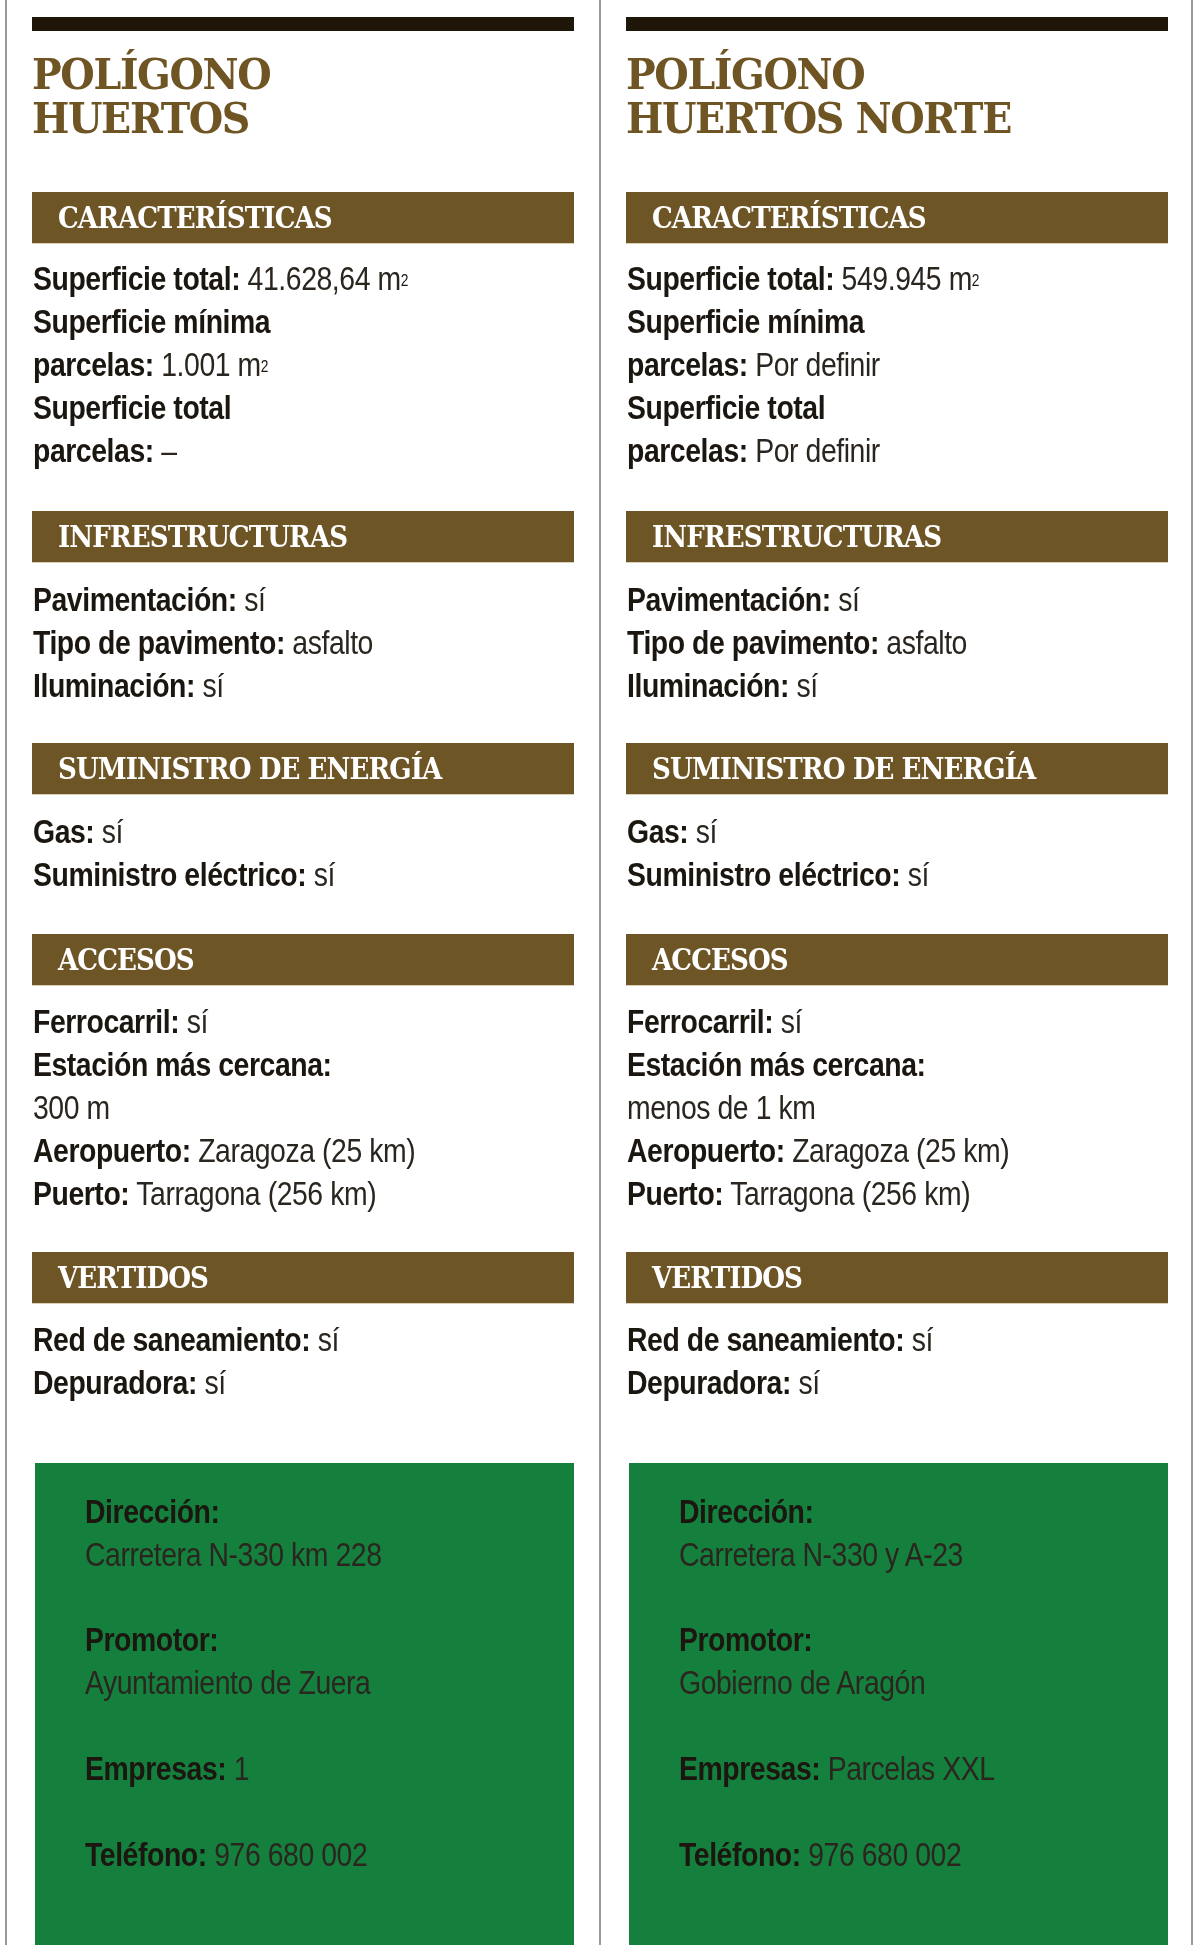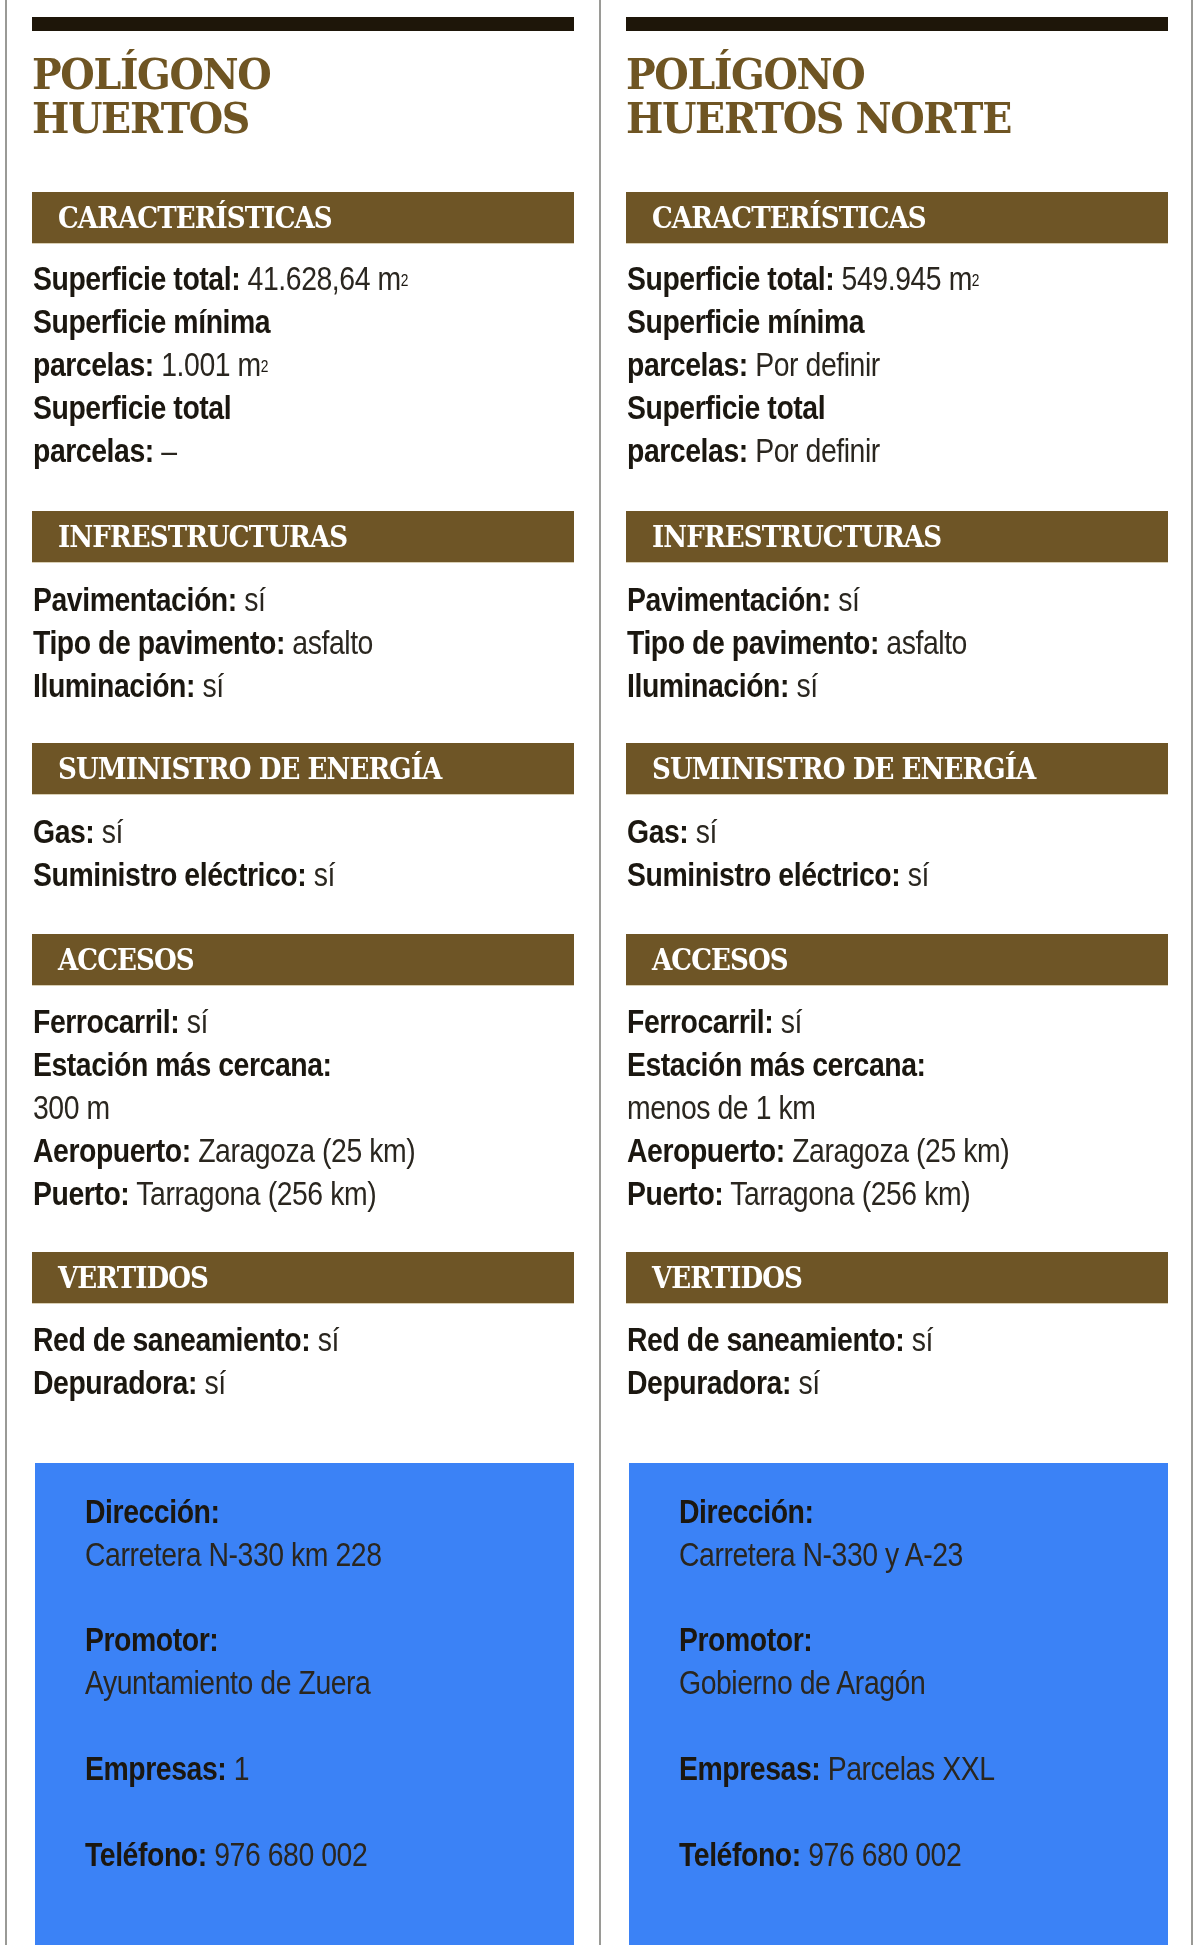--- a/index.html
+++ b/index.html
@@ -14,21 +14,21 @@
   .section-bar { position:absolute; left:0; width:542px; height:51px; background:#6e5526;
     box-shadow: 0 1px 0 #d9cfb4; }
   .section-bar .label { position:absolute; left:26px; top:9px;
     font-family:"DejaVu Serif", serif; font-weight:bold; color:#ffffff; font-size:29px;
     letter-spacing:-1px; transform:scaleX(0.9); transform-origin:left top; white-space:nowrap; }
   .row { position:absolute; left:1px; font-family:"Liberation Sans", sans-serif; font-size:33px;
     line-height:43px; color:#1b1710; white-space:nowrap; transform:scaleX(0.86); transform-origin:left top; letter-spacing:-0.5px; }
   .row b { font-weight:bold; }
   .row .v { font-weight:normal; color:#2a261f; }
   sup { font-size:16px; vertical-align:top; position:relative; top:2px; }
-  .info { position:absolute; left:3px; top:1463px; width:539px; height:482px; background:#3b82f6;text-align:center; }
+  .info { position:absolute; left:3px; top:1463px; width:539px; height:482px; background:#15803d;text-align:center; }
   .info .row { left:50px; }
 </style>
 </head>
 <body>
 
 <div class="border" style="left:5px;"></div>
 <div class="border" style="left:599px;"></div>
 <div class="border" style="left:1191px;"></div>
 
 <section class="col" style="left:32px;">

